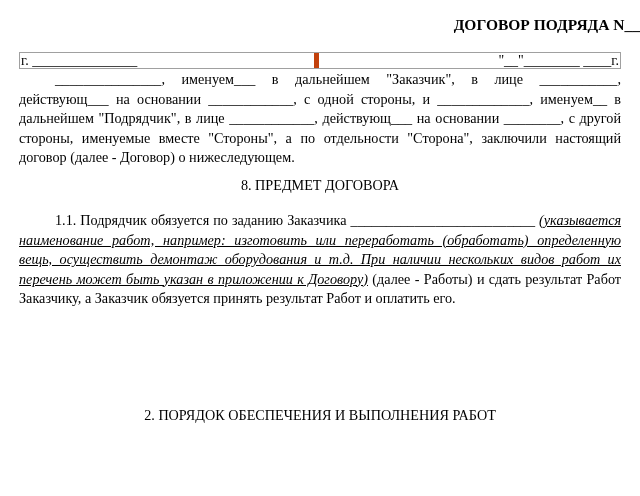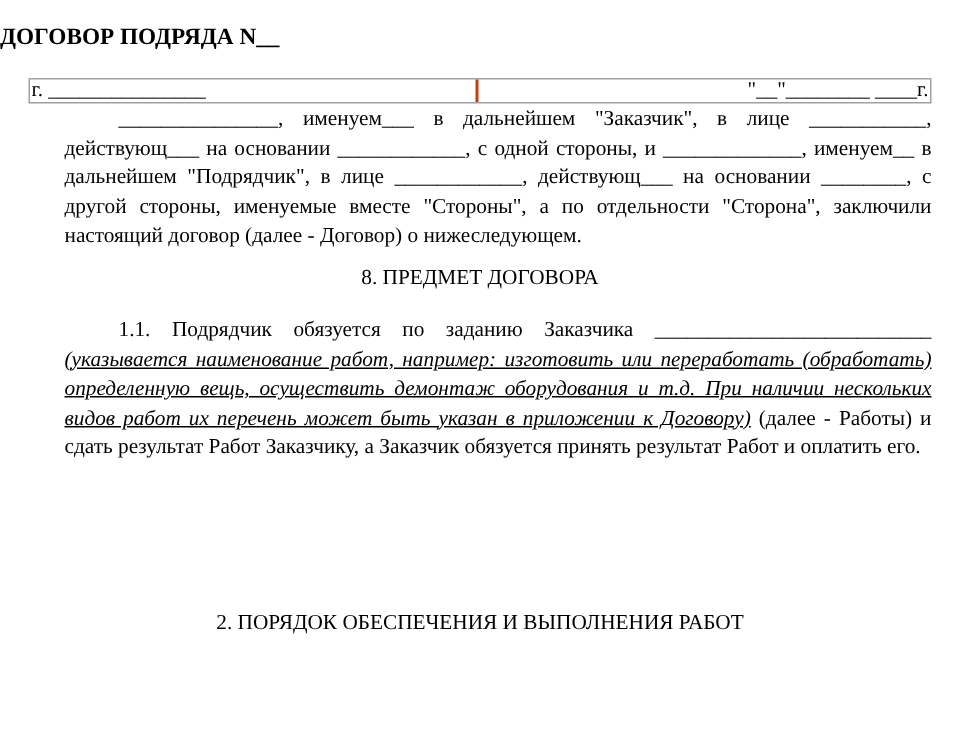--- a/index.html
+++ b/index.html
@@ -1,27 +1,27 @@
 <!DOCTYPE html>
 <html><head>
 <meta charset="utf-8">
 <style>
   html, body { margin:0; padding:0; background:#ffffff; }
   body { width:640px; height:496px; overflow:hidden; position:relative;
          font-family:"Liberation Serif", "DejaVu Serif", serif; color:#000; font-size:14.2px; }
-  .title { position:absolute; top:16px; left:0; width:640px; text-align:left;
+  .title { position:absolute; top:16px; left:0; width:640px; text-align:right;
            font-weight:bold; font-size:15.5px; }
   .date-table { position:absolute; top:52px; left:19px; width:602px; height:17px;
                 border:1px solid #a0a0a0; border-collapse:collapse; display:flex; box-sizing:border-box; }
   .date-cell { height:15px; line-height:16px; font-size:14px; padding:0 1px; box-sizing:border-box; }
-  .date-cell.left { width:299px; border-right:2px solid #c2410c; }
+  .date-cell.left { width:299px; border-right:5px solid #c2410c; }
   .date-cell.right { flex:1; text-align:right; }
   .body { position:absolute; left:19px; width:602px; line-height:19.5px; }
   p { margin:0; text-align:justify; text-align-last:auto; }
-  .indent { text-indent:36px;margin-left:24px; }
+  .indent { text-indent:36px; }
   .section { position:absolute; left:0; width:640px; text-align:center; font-size:14.2px; }
   i { font-style:italic;text-decoration:underline; }
   b { font-weight:bold; }
 </style>
 </head>
 <body>
 
 <div class="title">ДОГОВОР ПОДРЯДА N__</div>
 
 <div class="date-table">

